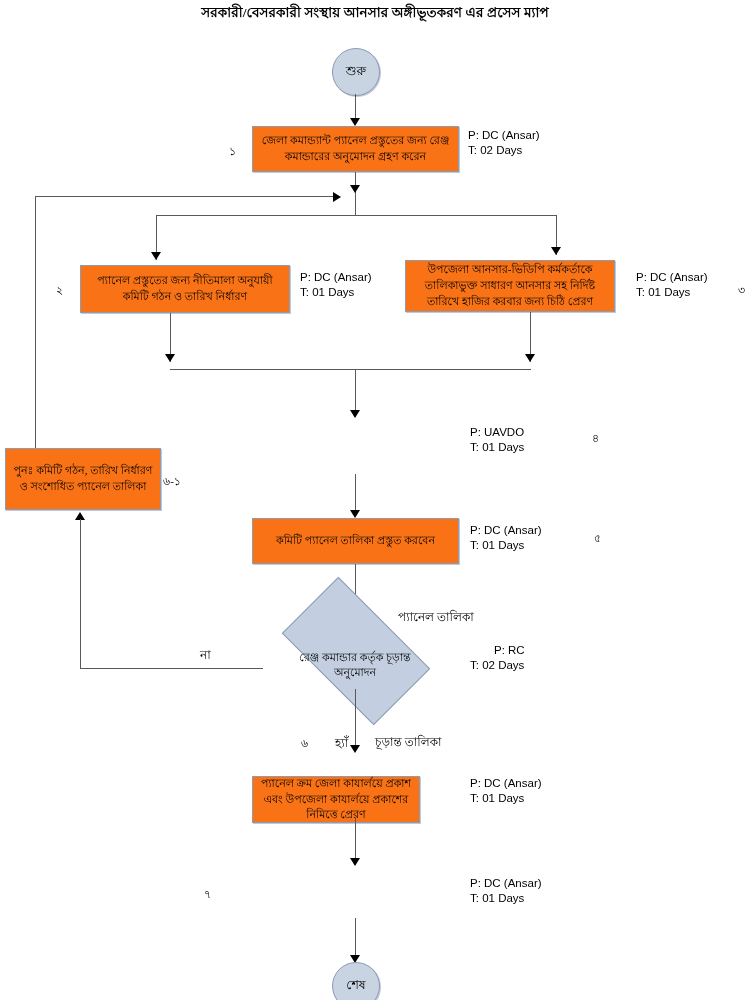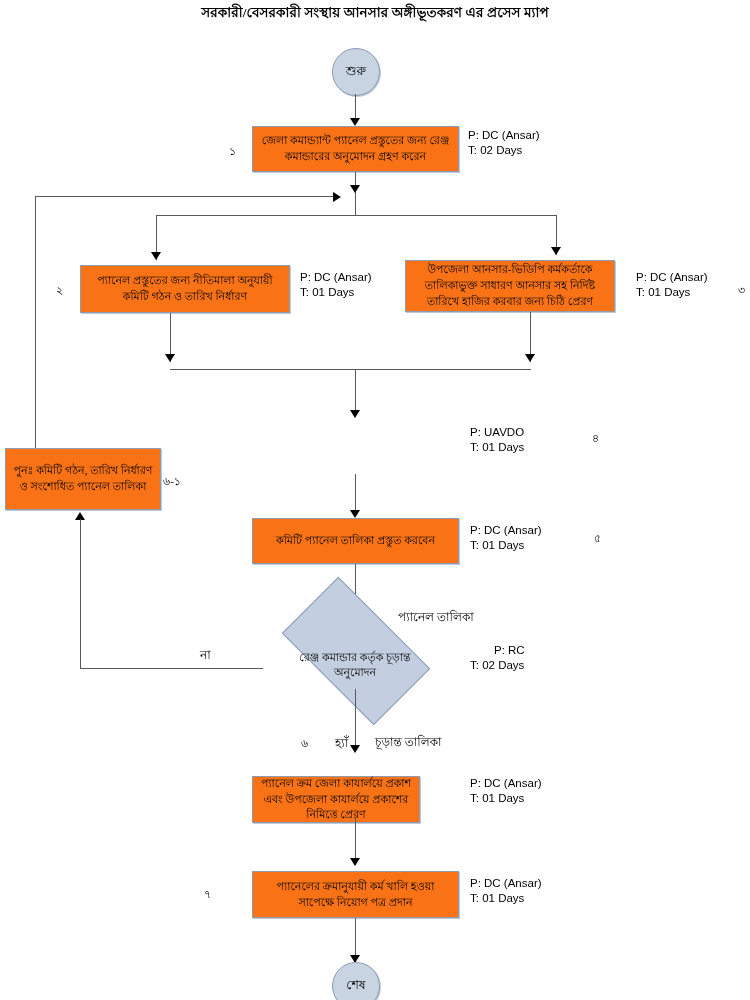--- a/index.html
+++ b/index.html
@@ -199,23 +199,20 @@
 
   <div class="node" style="left:252px;top:770px;width:168px;height:47px;margin-top:6px;">
     <span>প্যানেল ক্রম জেলা কাযার্লয়ে প্রকাশ এবং উপজেলা কাযার্লয়ে প্রকাশের নিমিত্তে প্রেরণ</span>
   </div>
   <div class="meta" style="left:470px;top:776px;">P: DC (Ansar)</div>
   <div class="meta" style="left:470px;top:791px;">T: 01 Days</div>
 
   <div class="ln v" style="left:355px;top:817px;height:48px;"></div>
   <div class="arrow-down" style="left:350px;top:858px;"></div>
 
-  <div class="node" style="left:252px;top:871px;width:207px;height:47px;">
-    <span>প্যানেলের ক্রমানুযায়ী কর্ম খালি হওয়া সাপেক্ষে নিয়োগ পত্র প্রদান</span>
-  </div>
   <div class="meta" style="left:470px;top:876px;">P: DC (Ansar)</div>
   <div class="meta" style="left:470px;top:891px;">T: 01 Days</div>
   <div class="marker" style="left:204px;top:886px;">৭</div>
 
   <div class="ln v" style="left:355px;top:918px;height:44px;"></div>
   <div class="arrow-down" style="left:350px;top:955px;"></div>
 
   <div class="terminator" style="left:332px;top:962px;">
     <span>শেষ</span>
   </div>

